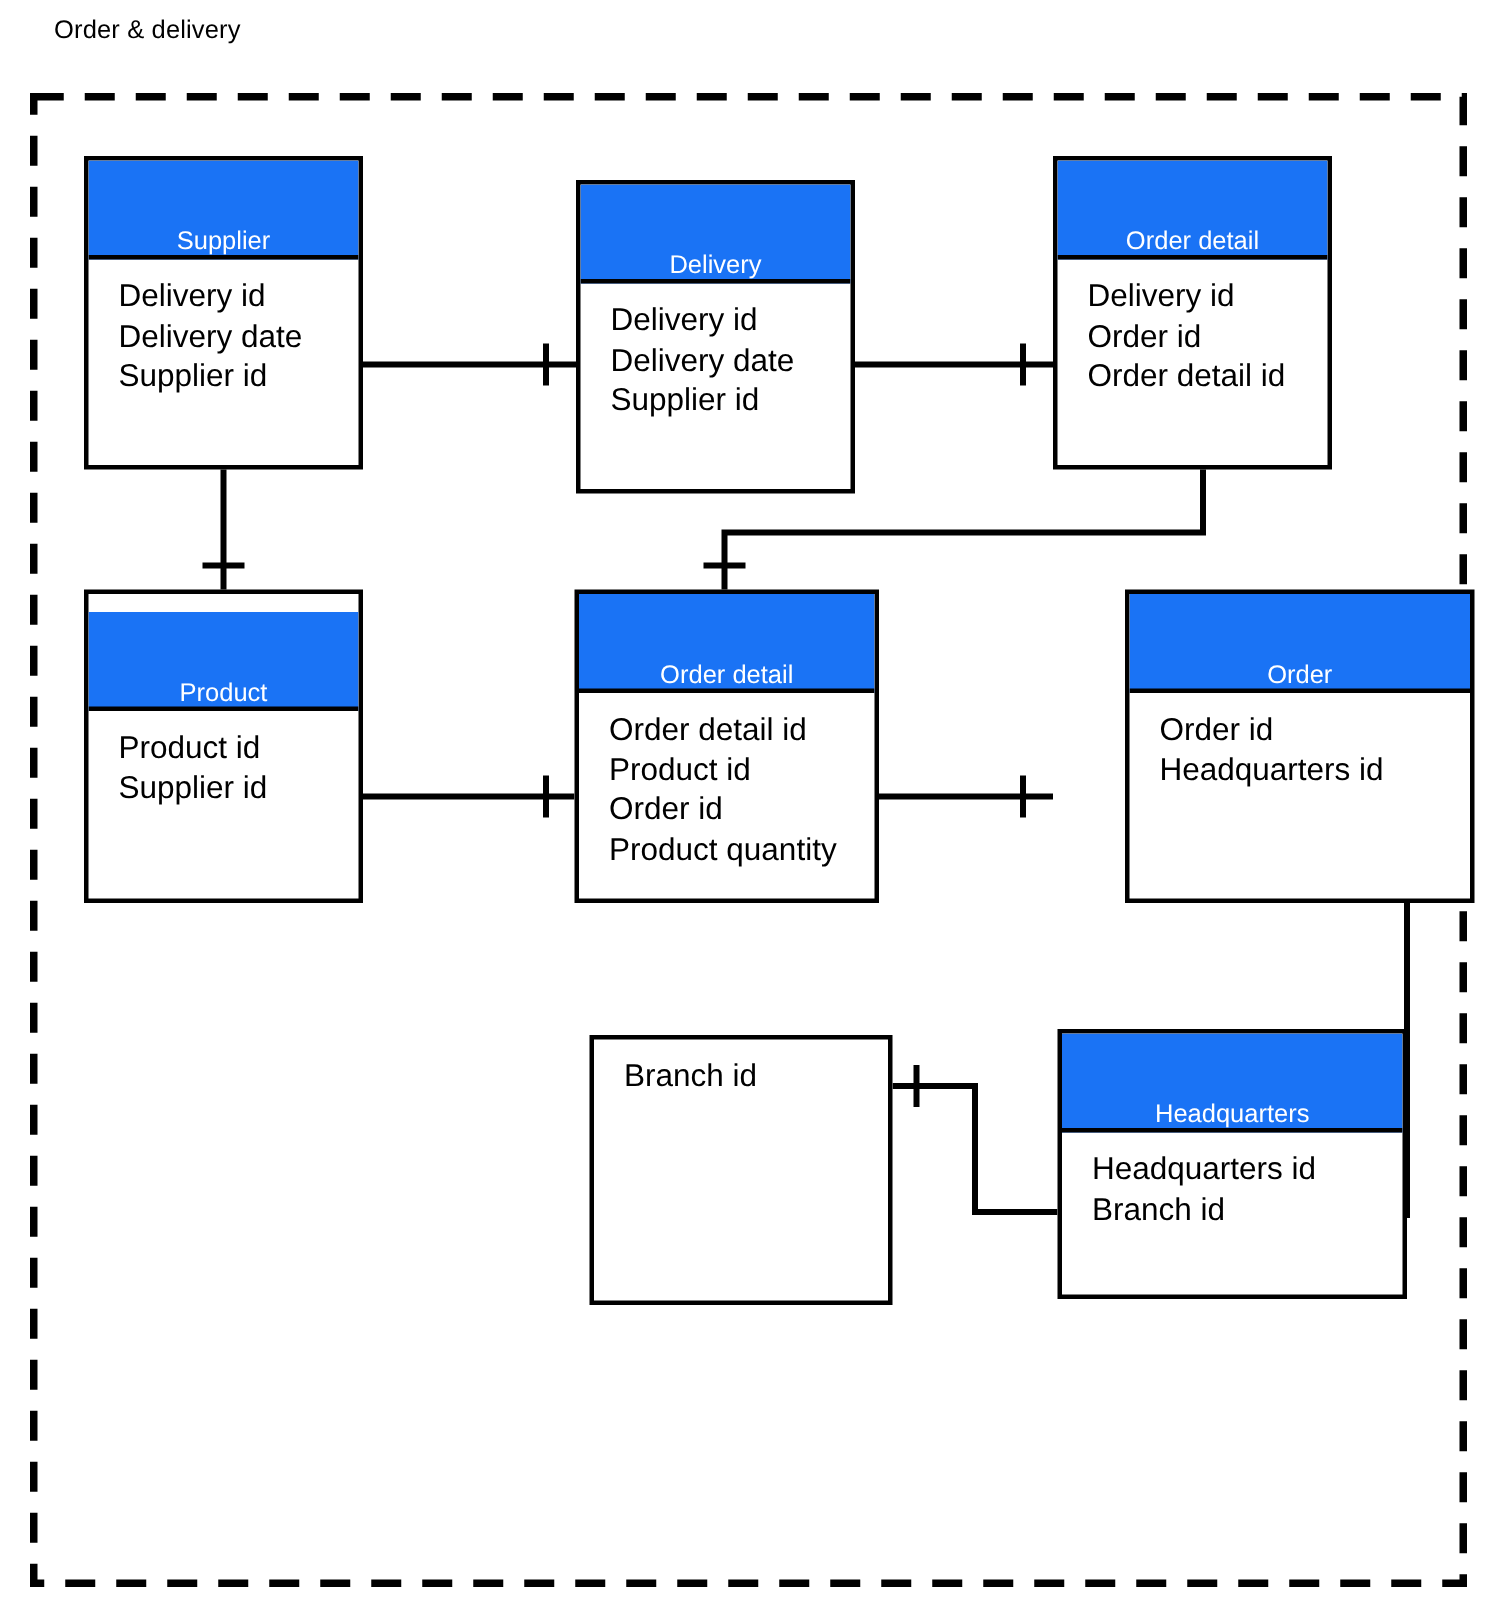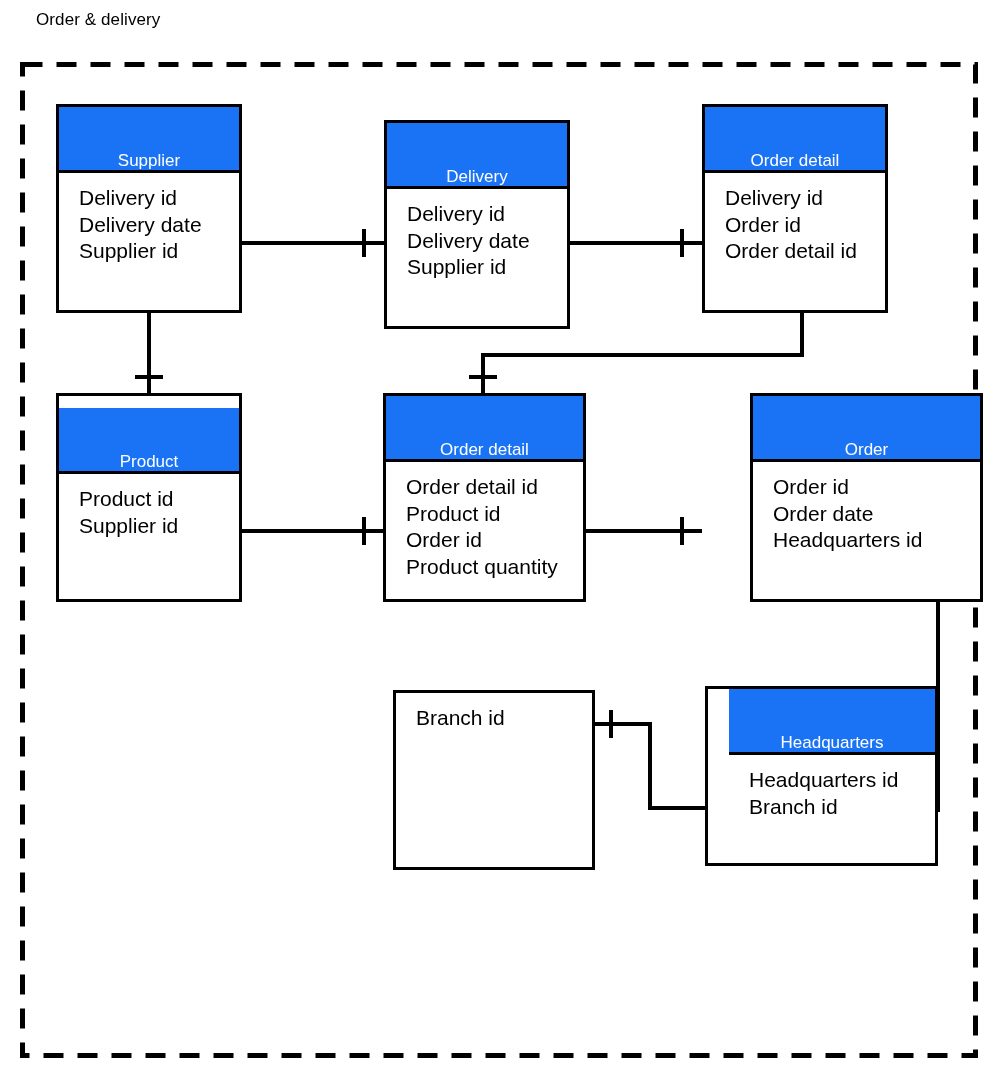--- a/index.html
+++ b/index.html
@@ -202,32 +202,31 @@
       <div class="attr">Product quantity</div>
     </div>
   </div>
 
   <div class="entity" style="left:702px; top:393px; width:233px; height:209px;margin-left:48px;">
     <div class="entity-header" style="height:66px;">
       <span>Order</span>
     </div>
     <div class="entity-body">
       <div class="attr">Order id</div>
-      <div class="attr">Order date</div>
       <div class="attr">Headquarters id</div>
     </div>
   </div>
 
   <div class="entity" style="left:393px; top:690px; width:202px; height:180px;">
     <div class="entity-body">
       <div class="attr">Branch id</div>
     </div>
   </div>
 
-  <div class="entity" style="left:705px; top:686px; width:233px; height:180px;padding-left:21px;">
+  <div class="entity" style="left:705px; top:686px; width:233px; height:180px;">
     <div class="entity-header" style="height:66px;">
       <span>Headquarters</span>
     </div>
     <div class="entity-body">
       <div class="attr">Headquarters id</div>
       <div class="attr">Branch id</div>
     </div>
   </div>
 
 </div>

